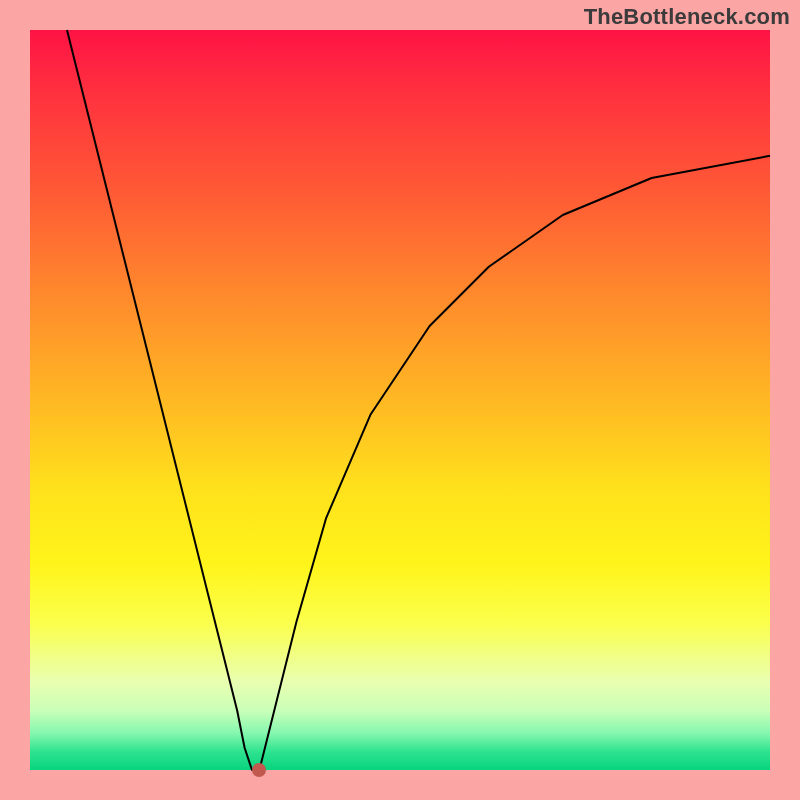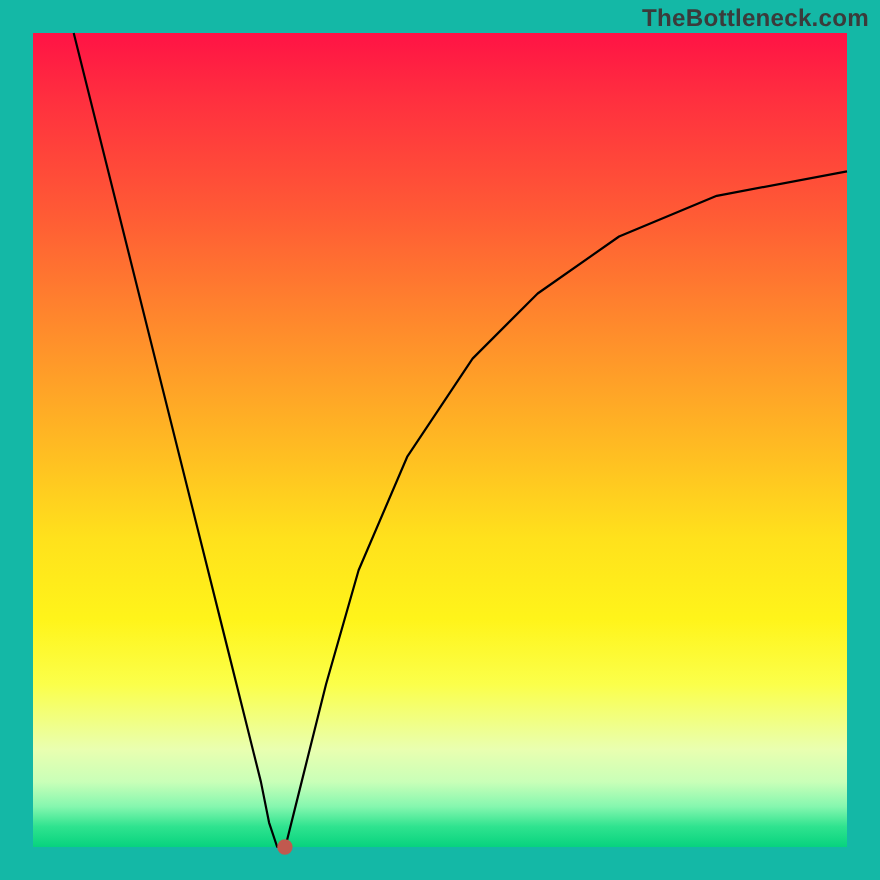--- a/index.html
+++ b/index.html
@@ -8,21 +8,21 @@
     width: 800px;
     height: 800px;
     background: #000;
     font-family: Arial, Helvetica, sans-serif;
     overflow: hidden;
   }
   .frame {
     position: relative;
     width: 800px;
     height: 800px;
-    background: #14b8a6;
+    background: #fca5a5;
   }
   .watermark {
     position: absolute;
     top: 4px;
     right: 10px;
     color: #3b3b3b;
     font-size: 22px;
     font-weight: 600;
     letter-spacing: 0.2px;
     user-select: none;

